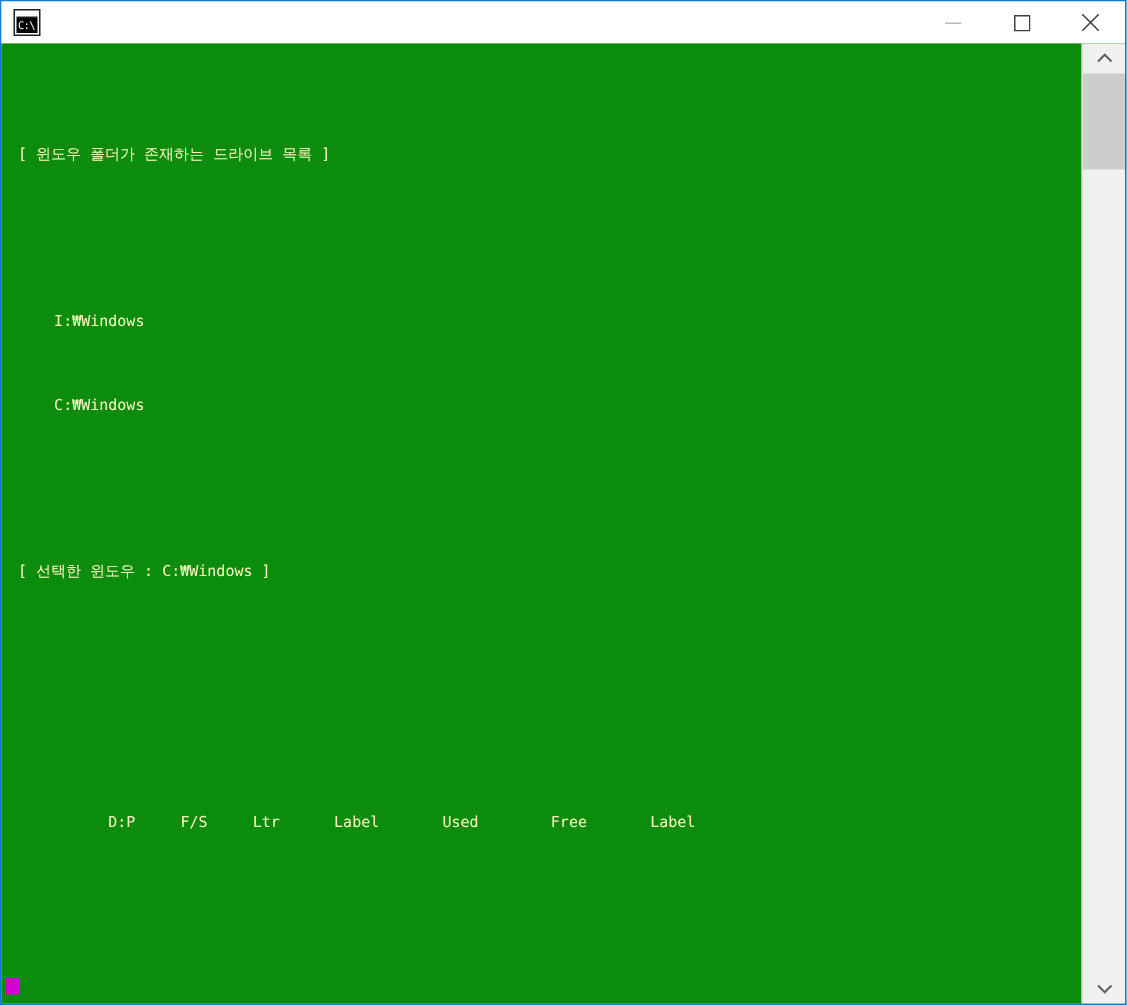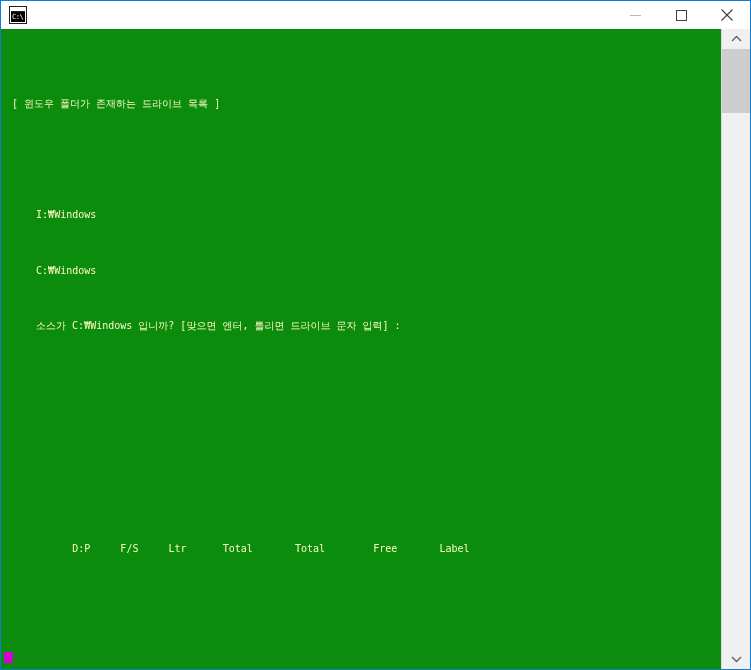--- a/index.html
+++ b/index.html
@@ -192,25 +192,25 @@
   </div>
 
   <div id="console-area">
 
     <div id="console">
 
       <div class="line">[ 윈도우 폴더가 존재하는 드라이브 목록 ]</div>
       <div class="blank"></div>
       <div class="line">    I:₩Windows</div>
       <div class="line">    C:₩Windows</div>
-      <div class="line">    소스가 C:₩Windows 입니까? [맞으면 엔터, 틀리면 드라이브 문자 입력] :</div>
-      <div class="blank"></div>
-      <div class="blank"></div>
-      <div class="blank"></div>
-      <div class="line">          D:P     F/S     Ltr      Total       Total        Free       Label</div>
+      <div class="blank"></div>
+      <div class="line">[ 선택한 윈도우 : C:₩Windows ]</div>
+      <div class="blank"></div>
+      <div class="blank"></div>
+      <div class="line">          D:P     F/S     Ltr      Label       Used        Free       Label</div>
       
 
       
       
       
       
       
       
       
       

